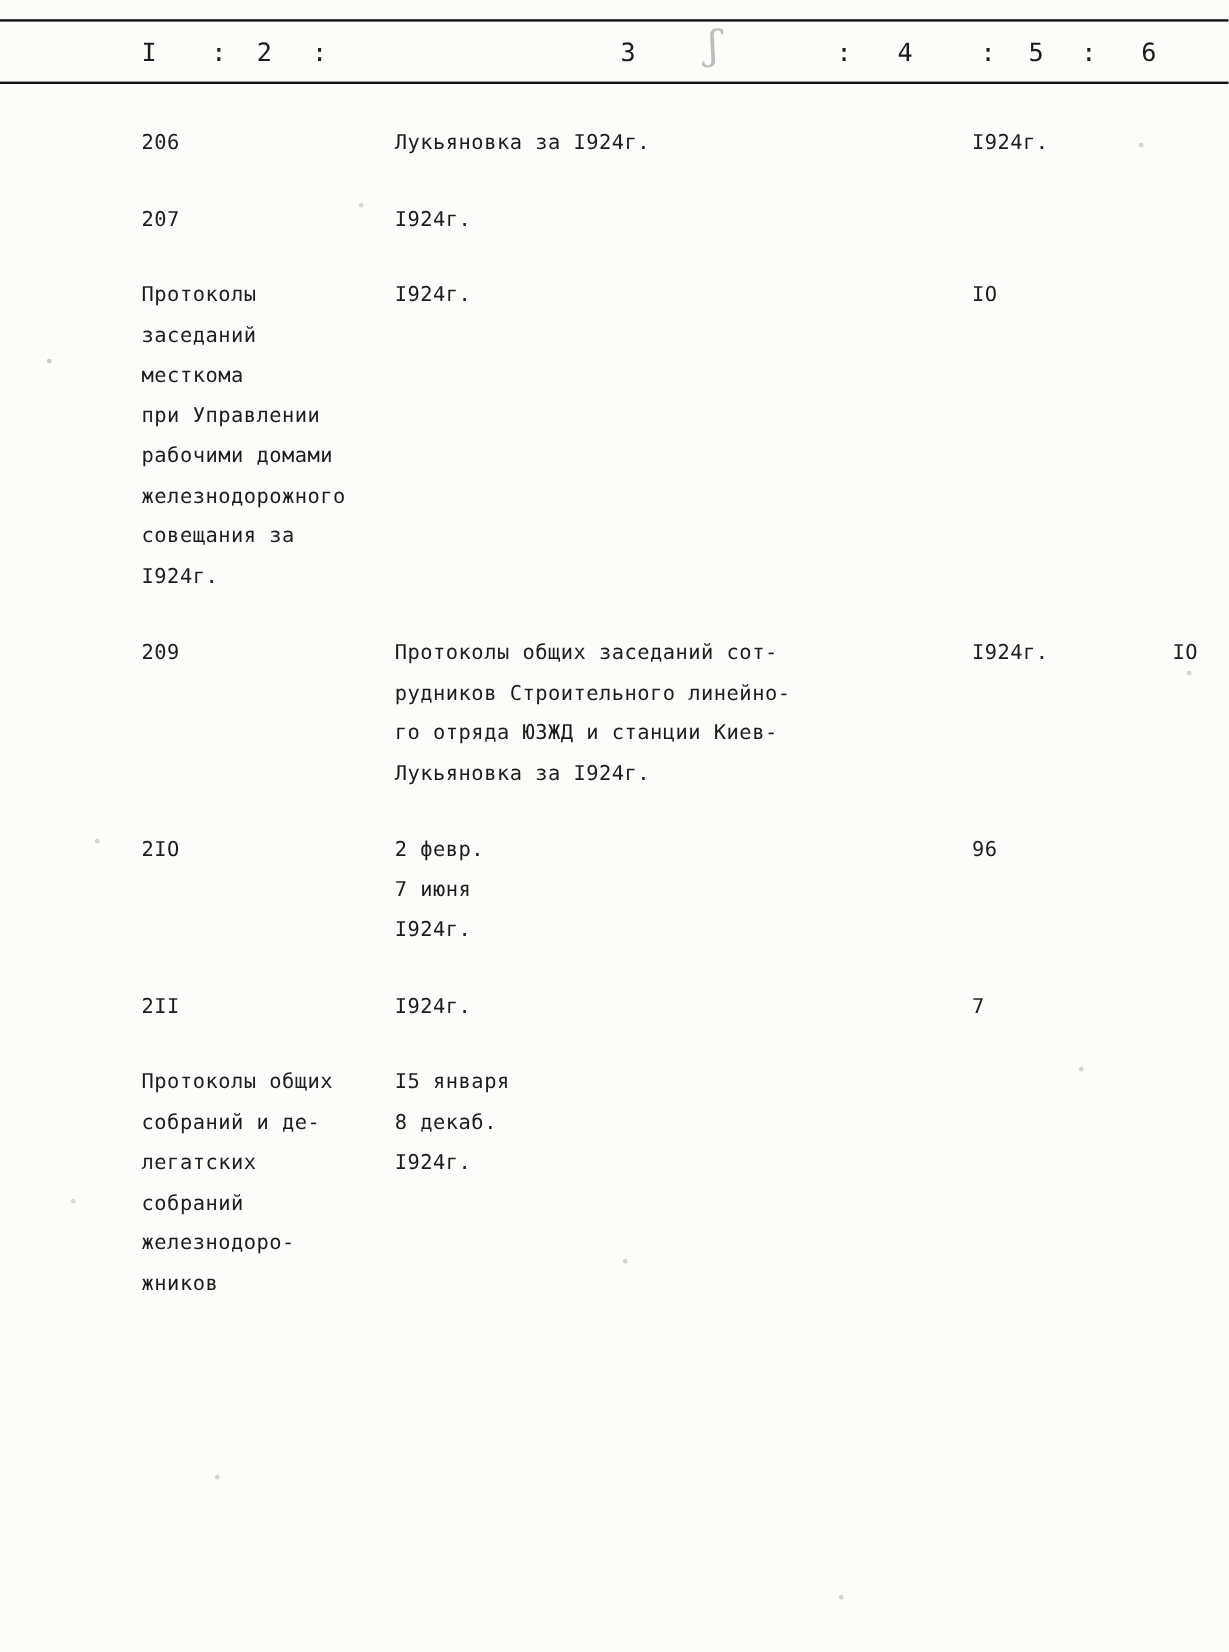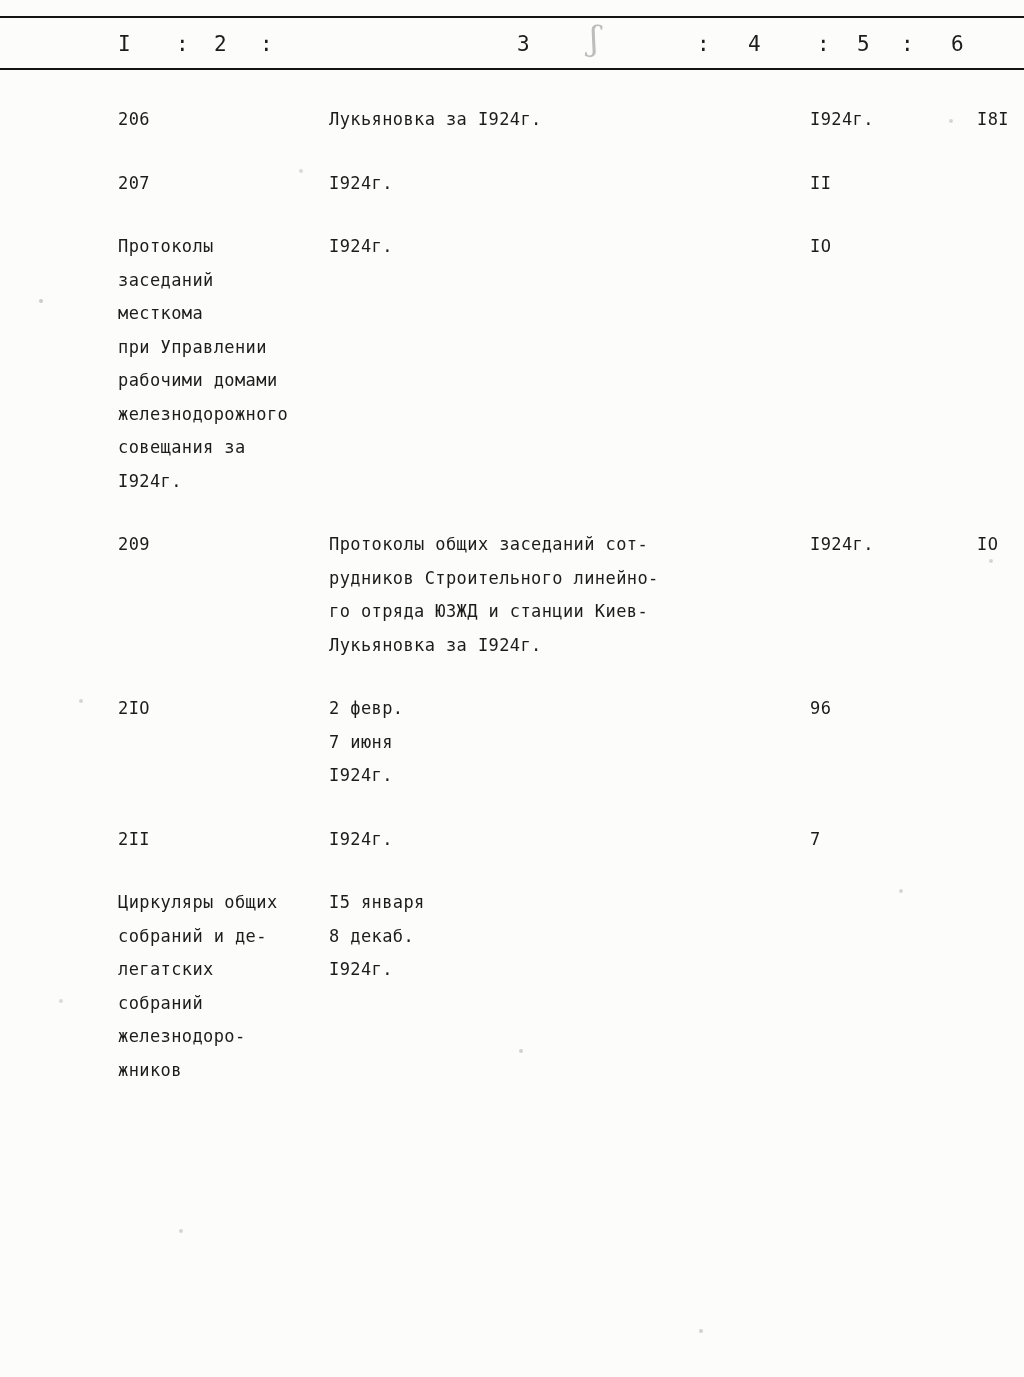--- a/index.html
+++ b/index.html
@@ -118,26 +118,24 @@
       <span class="hdr-cell hdr-9">:</span>
       <span class="hdr-cell hdr-10">6</span>
     </div>
   <div class="rule rule-bottom"></div>
   <div class="pencil-mark">ʃ</div>
   <div class="rows" id="rows">
       <div class="row">
         <div class="cell cell-number">206</div>
         <div class="cell cell-description">Лукьяновка за I924г.</div>
         <div class="cell cell-dates">I924г.</div>
-        <div class="cell cell-sheets">I8I</div>
       </div>
       <div class="row">
         <div class="cell cell-number">207</div>
         <div class="cell cell-dates">I924г.</div>
-        <div class="cell cell-sheets">II</div>
       </div>
       <div class="row">
         <div class="cell cell-description">Протоколы заседаний месткома
 при Управлении рабочими домами
 железнодорожного совещания за
 I924г.</div>
         <div class="cell cell-dates">I924г.</div>
         <div class="cell cell-sheets">IO</div>
       </div>
       <div class="row">
@@ -155,21 +153,21 @@
 7 июня
 I924г.</div>
         <div class="cell cell-sheets">96</div>
       </div>
       <div class="row">
         <div class="cell cell-number">2II</div>
         <div class="cell cell-dates">I924г.</div>
         <div class="cell cell-sheets">7</div>
       </div>
       <div class="row">
-        <div class="cell cell-description">Циркуляры общих собраний и де-
+        <div class="cell cell-description">Протоколы общих собраний и де-
 легатских собраний железнодоро-
 жников</div>
         <div class="cell cell-dates">I5 января
 8 декаб.
 I924г.</div>
       </div>
     </div>
 </div>
 
 </body></html>

